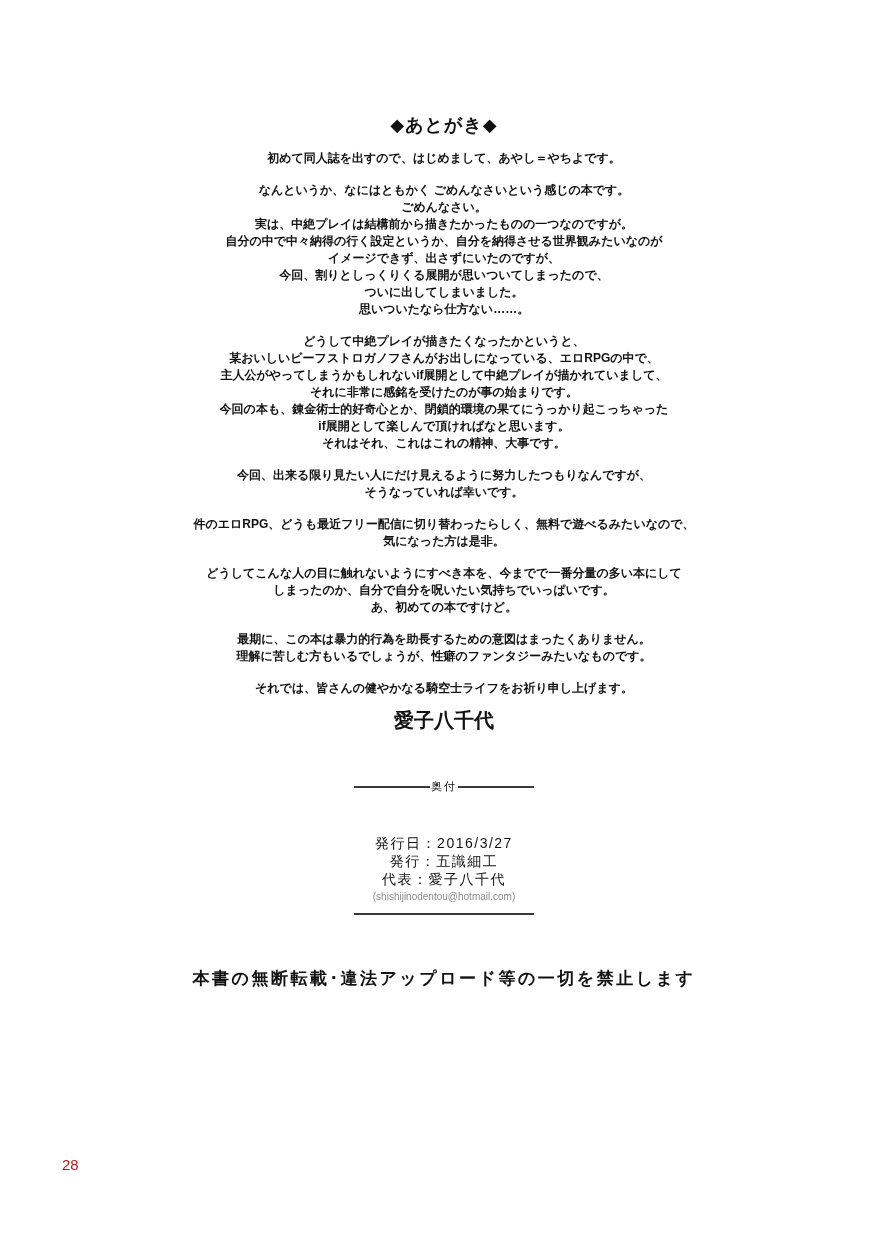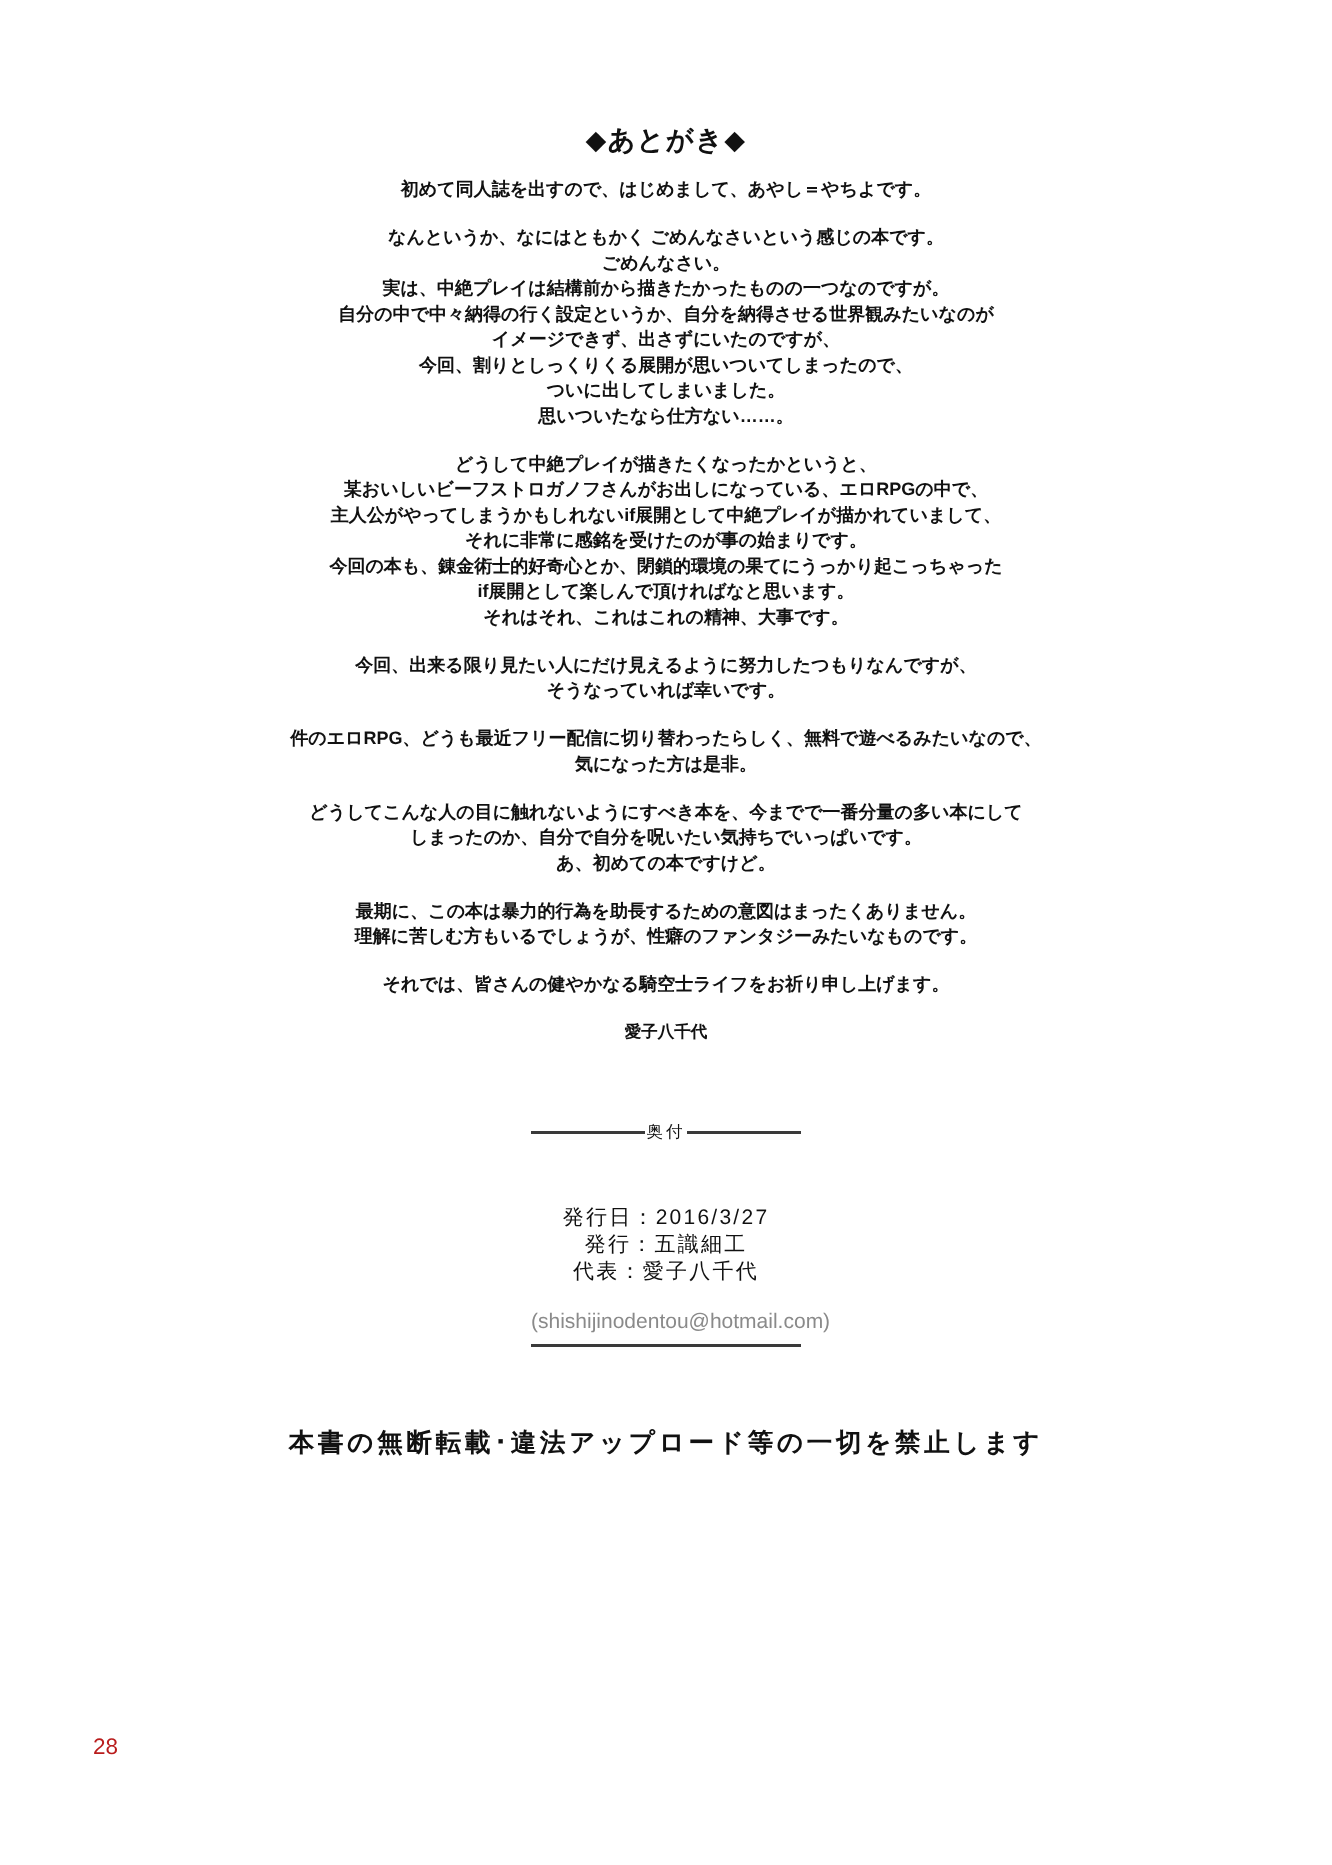--- a/index.html
+++ b/index.html
@@ -11,40 +11,40 @@
     position: relative;
     width: 888px;
     height: 1243px;
     margin: 0 auto;
     background: #ffffff;
     color: #111111;
     font-family: "Liberation Sans", "DejaVu Sans", sans-serif;
     overflow: hidden;
   }
   .content {
-    padding-top: 84px;
+    padding-top: 116px;
     text-align: center;
   }
   .afterword-title {
     font-size: 18px;
     line-height: 19px;
     font-weight: 600;
     letter-spacing: 1px;
     margin: 0 0 15px 0;
   }
   .para {
     font-size: 12px;
     line-height: 17px;
     font-weight: 600;
     margin: 0 0 15px 0;
     white-space: pre-line;
     letter-spacing: 0px;
   }
   .signature {
-    font-size: 11px;
+    font-size: 20px;
     line-height: 17px;
     font-weight: 600;
     margin: 0;
   }
   .colophon {
     width: 180px;
     margin: 50px auto 0 auto;
     text-align: center;
   }
   .colophon-heading {
@@ -66,22 +66,22 @@
   }
   .colophon-lines {
     margin-top: 40px;
     font-size: 14px;
     line-height: 18px;
     font-weight: 400;
     letter-spacing: 1.5px;
     white-space: pre-line;
   }
   .colophon-email {
-    margin-top: 18px;
-    font-size: 14px;
+    margin-top: 3px;
+    font-size: 10px;
     line-height: 12px;
     color: #8a8a8a;
     letter-spacing: 0px;
     font-family: "Liberation Sans", sans-serif;
   }
   .colophon-bottom-rule {
     margin-top: 10px;
     height: 2px;
     background: #3a3a3a;
   }

